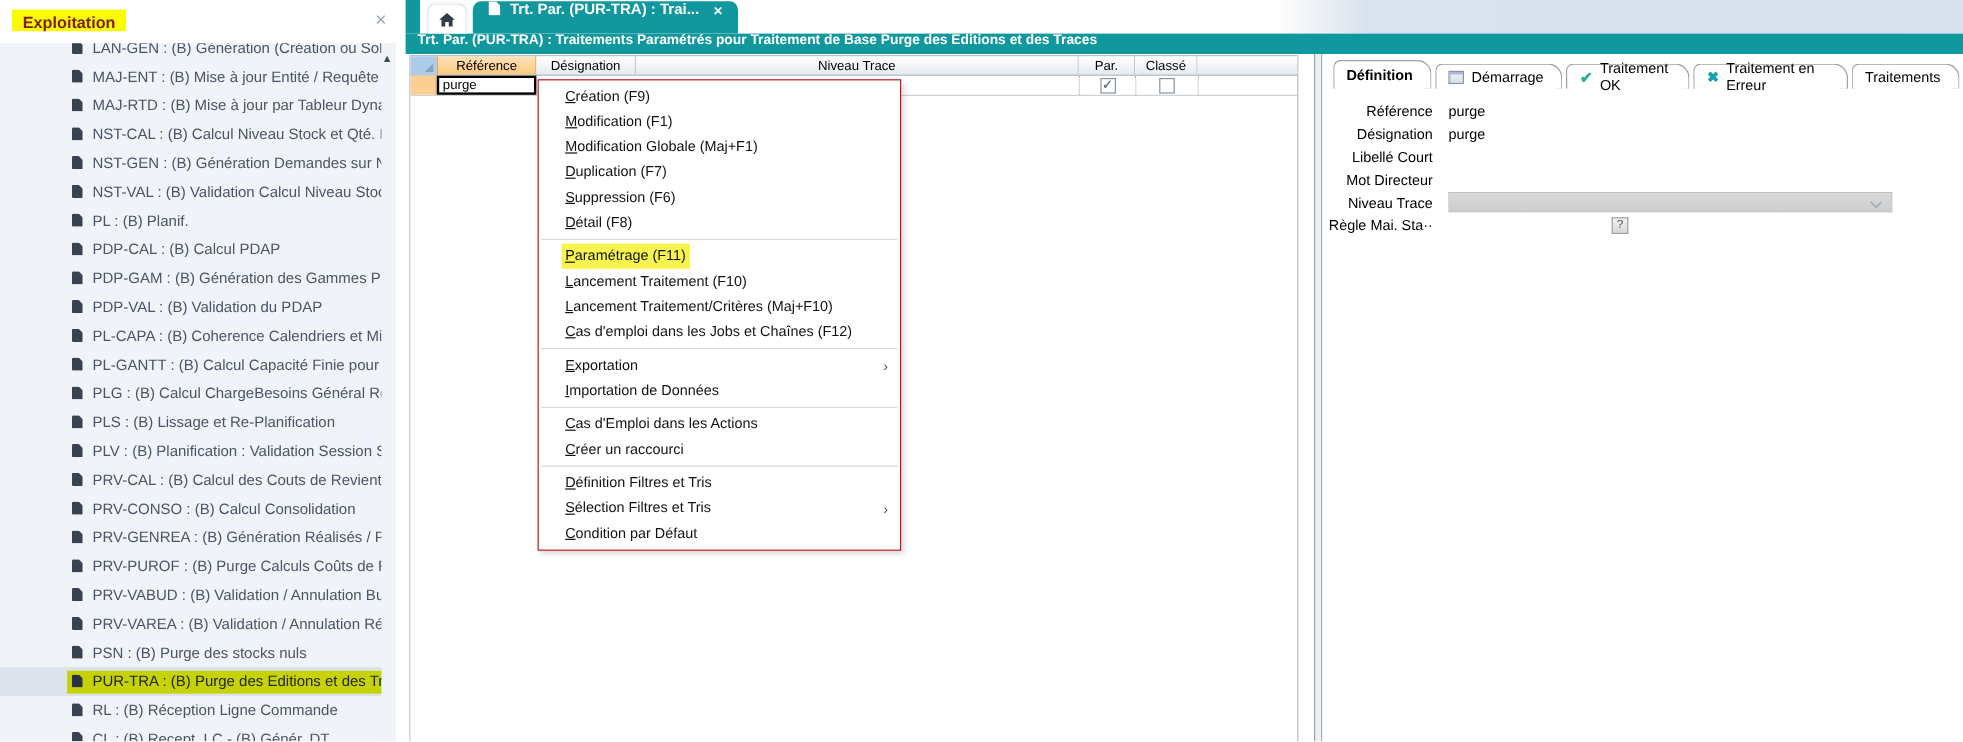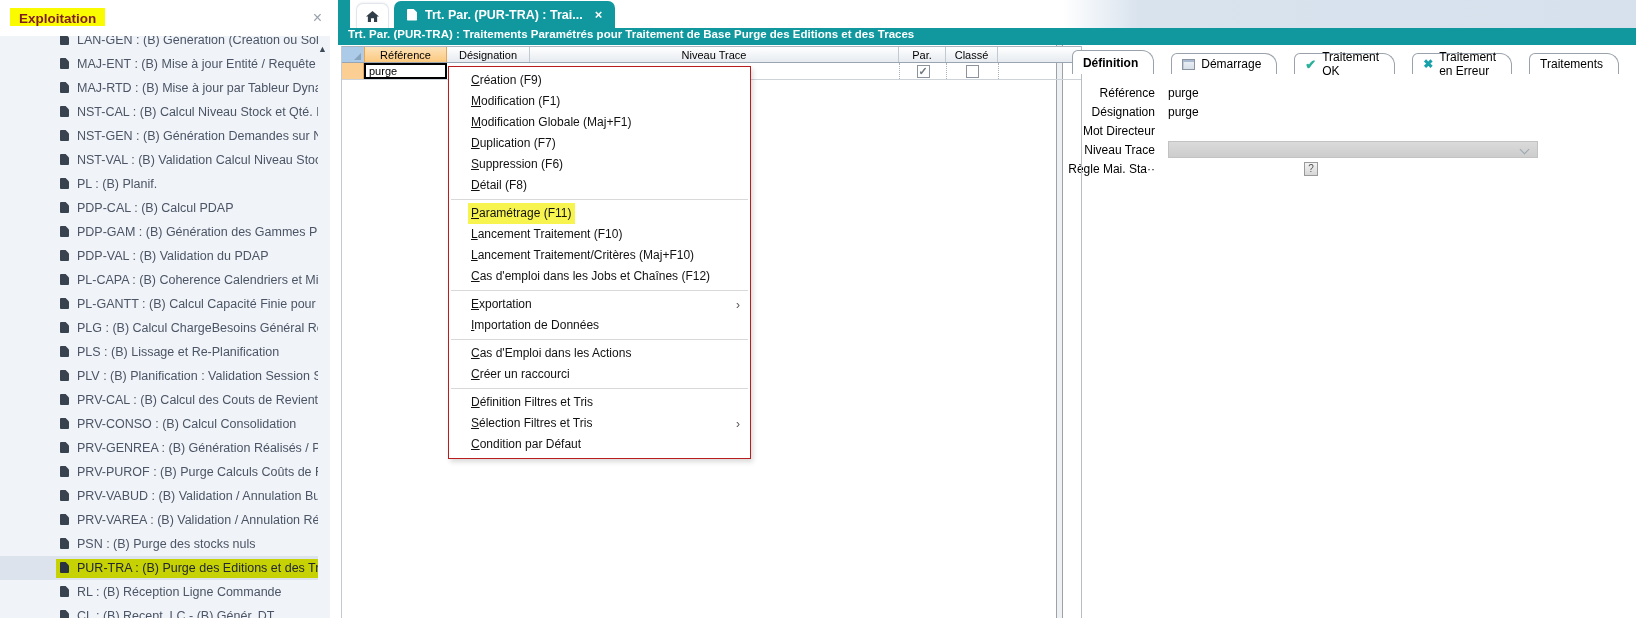--- a/index.html
+++ b/index.html
@@ -26,21 +26,21 @@
   .sb-item.selected .doc-icon { background:#2b3340; }
 
   
   .main { position:absolute; left:338px; top:0; right:0; height:618px; }
   .tabstrip { height:28px; display:flex; align-items:flex-end;
               background:linear-gradient(90deg,#ffffff 0px,#ffffff 725px,#d9e3ee 800px,#d7e1ed 100%); }
   .tab-accent { width:12px; height:28px; background:#10989e; }
   .home-tab { width:33px; height:25px; margin-left:6px; background:#fff; border:1px solid #e0e6ec; border-bottom:none;
               border-radius:7px 7px 0 0; display:flex; align-items:center; justify-content:center; box-shadow:0 -1px 2px rgba(0,0,0,.05); }
   .doc-tab { height:27px; margin-left:5px; background:#10989e; color:#fff; border-radius:7px 7px 0 0;
-             display:flex; align-items:center; gap:8px; padding:0 13px; font-size:12.5px; font-weight:600; }
+             display:flex; gap:8px; padding:0 13px; font-size:12.5px; font-weight:600; }
   .doc-tab .doc-icon { background:#fff; width:10px; height:12px; }
   .tab-close { color:#fff; font-size:13px; margin-left:4px; }
   .tealbar { height:17px; background:#10989e; color:#fff; font-size:11.5px; font-weight:bold;
              display:flex; align-items:flex-start; padding-left:10px; white-space:nowrap; }
 
   .content { position:absolute; top:45px; left:0; right:0; bottom:0; display:flex; }
 
   
   .table-area { width:757px; position:relative; background:#fff; }
   .grid-col { position:absolute; left:3px; top:1px; bottom:0; width:741px;
@@ -77,21 +77,21 @@
   .mi-arrow { margin-left:auto; color:#555; font-size:12px; }
   .msep { height:1px; background:#d9d9d9; margin:3px 2px; }
 
   
   .splitter { width:7px; background:#eef0f2; border-left:1px solid #9aa2ab; border-right:1px solid #9aa2ab; }
 
   
   .right-panel { flex:1; background:#fff; padding-top:4px; }
   .rtabs { display:flex; align-items:flex-end; padding-left:9px; height:25px; }
   .rtab { height:21px; display:flex; align-items:center; gap:6px; padding:0 15px 0 10px; background:#fff;
-          border:1px solid #9aa2ab; border-bottom:none; border-radius:6px 12px 0 0; font-size:12px; color:#000; margin-right:17px; }
+          border:1px solid #9aa2ab; border-bottom:none; border-radius:6px 12px 0 0; font-size:12px; color:#000; margin-right:3px; }
   .rtab.active { font-weight:bold; height:24px; z-index:2; }
   .icon-ok { color:#2bb09a; font-size:13px; font-weight:bold; }
   .icon-err { color:#17a2aa; font-size:12px; font-weight:bold; }
   .cal-icon { width:13px; height:11px; border:1px solid #8a95a1; background:linear-gradient(#eef2f7,#d7dfe8);
               box-shadow:inset 0 2px 0 #a9bad1, inset 1px 0 0 #c3ccd6; }
   .form { margin-top:9px; font-size:12px; color:#000; }
   .frow { display:flex; align-items:center; height:19px; }
   .flabel { width:92px; text-align:right; white-space:nowrap; overflow:hidden; }
   .fvalue { margin-left:13px; }
   .dropdown { margin-left:13px; width:370px; height:17px; background:linear-gradient(#dadada,#cdcdcd);
@@ -425,20 +425,24 @@
         <div class="form">
           <div class="frow">
             <span class="flabel">Référence</span>
             <span class="fvalue">purge</span>
           </div>
           <div class="frow">
             <span class="flabel">Désignation</span>
             <span class="fvalue">purge</span>
           </div>
           <div class="frow">
+            <span class="flabel">Libellé Court</span>
+            <span class="fvalue"></span>
+          </div>
+          <div class="frow">
             <span class="flabel">Mot Directeur</span>
             <span class="fvalue"></span>
           </div>
           <div class="frow">
             <span class="flabel">Niveau Trace</span>
             <span class="dropdown"></span>
           </div>
           <div class="frow">
             <span class="flabel">Règle Mai. Sta··</span>
             <span class="qbtn">?</span>

